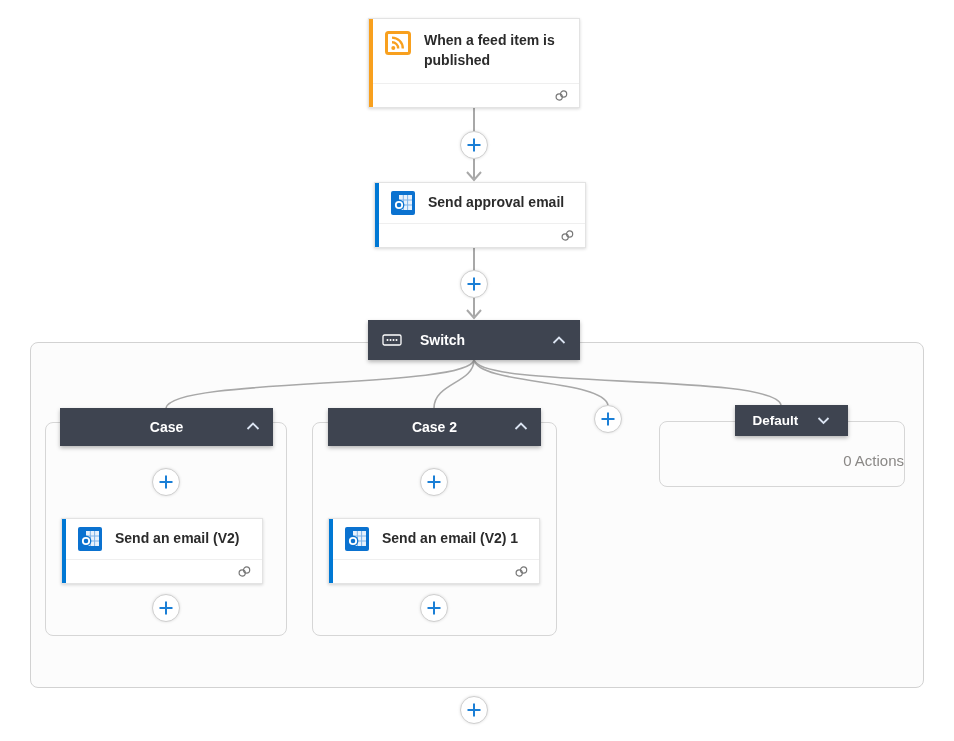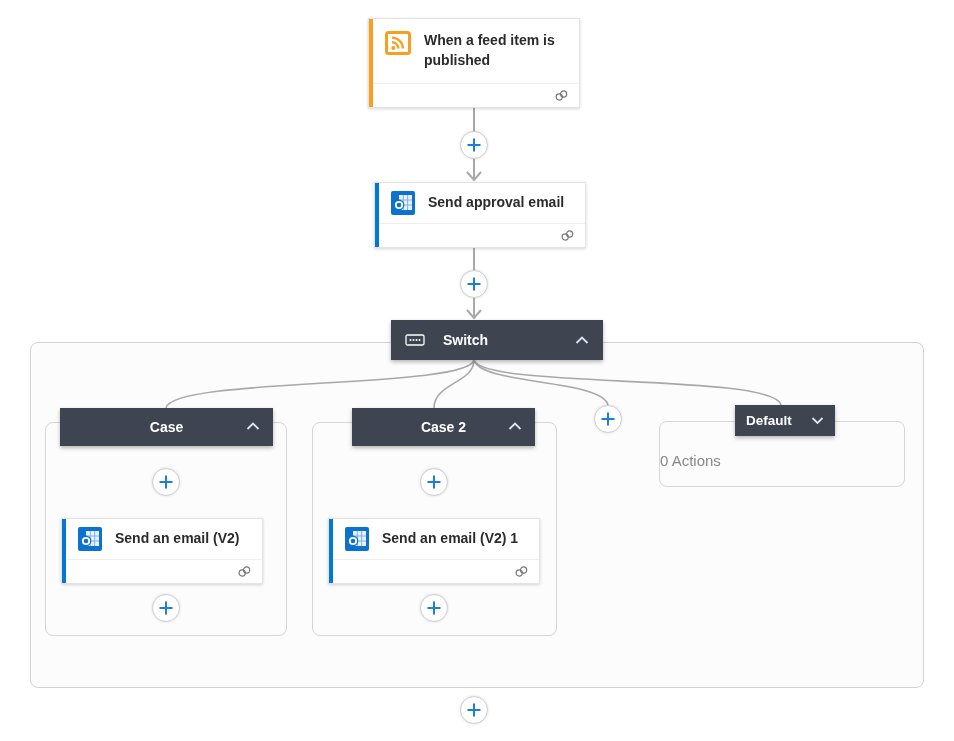--- a/index.html
+++ b/index.html
@@ -34,37 +34,37 @@
     background:#fff; border:1px solid #cfcfcf; box-shadow:0 0 3px rgba(0,0,0,.12);
     display:flex; align-items:center; justify-content:center; cursor:pointer; z-index:3; }
 
   
   .scope-outer { position:absolute; left:30px; top:342px; width:894px; height:346px;
     background:#fcfcfc; border:1px solid #d2d2d2; border-radius:8px; z-index:0; }
   .scope-header { position:absolute; background:#3e4450; color:#fff; z-index:2;
     display:flex; align-items:center; box-shadow:0 2px 4px rgba(0,0,0,.28);
     font-weight:700; cursor:pointer; }
   .switch-header { left:368px; top:320px; width:212px; height:40px;
-    padding:0 14px; font-size:14px;margin-left:23px; }
+    padding:0 14px; font-size:14px; }
   .switch-header .hdr-label { margin-left:18px; }
   .switch-header .chev { margin-left:auto; }
 
   .case-container { position:absolute; background:#fcfcfc; border:1px solid #d6d6d6;
     border-radius:8px; z-index:1; }
   .case1-container { left:45px; top:422px; width:242px; height:214px; }
   .case2-container { left:312px; top:422px; width:245px; height:214px; }
   .default-container { left:659px; top:421px; width:246px; height:66px;
-    display:flex; align-items:center; justify-content:flex-start; padding-top:12px; }
+    display:flex; align-items:center; justify-content:flex-end; padding-top:12px; }
   .default-container .zero-actions { color:#8a8886; font-size:15px; }
 
   .case-header { justify-content:center; font-size:14px; }
   .case1-header { left:60px; top:408px; width:213px; height:38px; }
-  .case2-header { left:328px; top:408px; width:183px; height:38px;margin-left:24px; }
+  .case2-header { left:328px; top:408px; width:213px; height:38px; }
   .case-header .chev { position:absolute; right:13px; top:14px; }
-  .default-header { left:735px; top:405px; width:100px; height:31px;
+  .default-header { left:735px; top:405px; width:113px; height:31px;
     justify-content:center; gap:19px; font-size:13.5px; }
 
   .branch-curves { position:absolute; left:30px; top:359px; z-index:1; }
 
   .cards-z { z-index:2; }
 </style>
 </head>
 <body>
 
 <div class="canvas">

